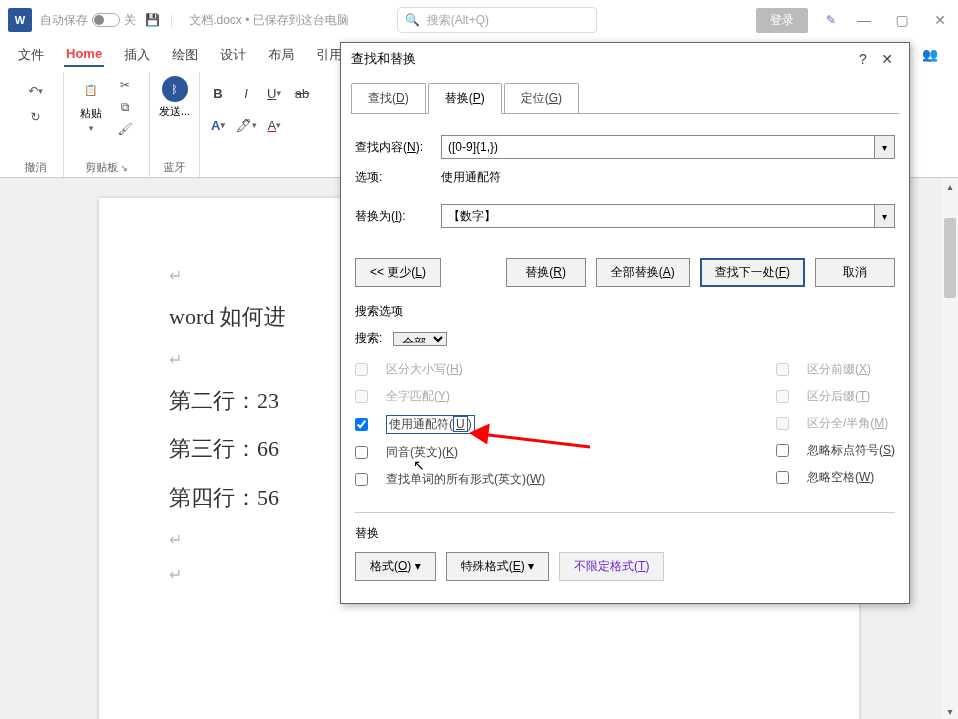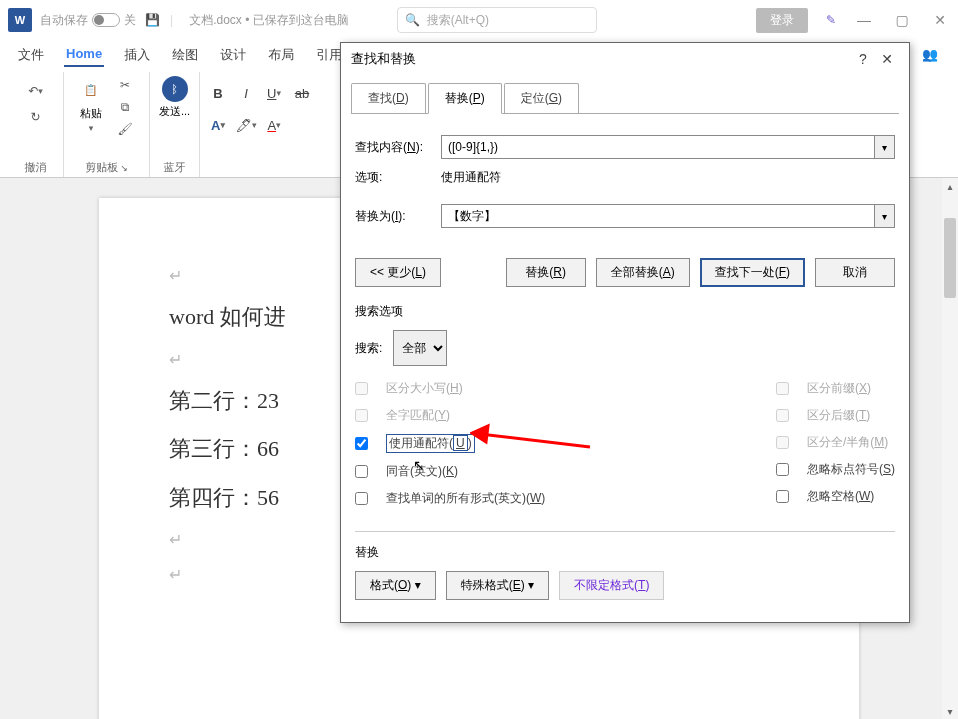--- a/index.html
+++ b/index.html
@@ -13,21 +13,21 @@
 .toggle::after { content: ""; width: 10px; height: 10px; background: #888; border-radius: 50%; position: absolute; top: 1px; left: 1px; }
 .titlebar .sep { color: #ddd; }
 .titlebar .doc-title { color: #999; margin-left: 8px; }
 .titlebar .search-box { margin-left: 40px; width: 200px; height: 26px; border: 1px solid #ddd; border-radius: 4px; display: flex; align-items: center; padding: 0 8px; color: #aaa; gap: 6px; }
 .titlebar .right { margin-left: auto; display: flex; align-items: center; gap: 18px; }
 .login-btn { background: #bbb; color: #fff; padding: 4px 14px; border-radius: 2px; font-size: 12px; }
 .win-btn { color: #888; font-size: 14px; width: 20px; text-align: center; }
 
 
 .ribbon-tabs { height: 30px; display: flex; align-items: center; gap: 18px; padding: 0 16px; font-size: 13px; color: #444; border-bottom: 1px solid #fff; }
-.ribbon-tabs .tab.active { color: #3b82f6; border-bottom: 2px solid #2B579A; font-weight: 600; }
+.ribbon-tabs .tab.active { color: #ef4444; border-bottom: 2px solid #2B579A; font-weight: 600; }
 .ribbon-tabs .tab { padding: 4px 2px; }
 .ribbon-tabs .collab { margin-left: auto; width: 22px; height: 22px; }
 
 
 .ribbon { display: flex; height: 108px; border-bottom: 1px solid #ccc; padding: 2px 8px 0; background: #fff; }
 .ribbon-group { display: flex; flex-direction: column; border-right: 1px solid #ddd; padding: 4px 8px 2px; }
 .ribbon-group:last-child { border-right: none; }
 .group-body { display: flex; gap: 6px; flex: 1; align-items: flex-start; }
 .group-label { font-size: 11px; color: #666; text-align: center; margin-top: 2px; display: flex; justify-content: center; align-items: center; gap: 2px; }
 .rb-bigbtn { display: flex; flex-direction: column; align-items: center; width: 38px; gap: 2px; font-size: 11px; }
@@ -62,21 +62,21 @@
 .form-row label { width: 78px; font-size: 12px; }
 .combo { flex: 1; display: flex; }
 .combo input { flex: 1; border: 1px solid #888; padding: 4px 6px; font-size: 12px; height: 24px; }
 .combo .dd { width: 20px; border: 1px solid #888; border-left: none; display: flex; align-items: center; justify-content: center; background: #eee; font-size: 10px; }
 .btn-row { display: flex; gap: 10px; margin: 30px 0 16px; justify-content: flex-end; }
 .btn { border: 1px solid #888; background: #f2f2f2; padding: 5px 14px; font-size: 12px; min-width: 80px; text-align: center; }
 .btn.primary { border: 2px solid #2B579A; padding: 4px 13px; }
 .btn.disabled { color: #6d28d9; border-color: #ccc; }
 .fieldset-label { font-size: 12px; margin-bottom: 10px; }
 .options-row { display: flex; align-items: center; gap: 11px; margin-bottom: 14px; }
-.options-row select { border: 1px solid #888; padding: 2px 4px; font-size: 12px; height: 36px; }
+.options-row select { border: 1px solid #888; padding: 2px 4px; font-size: 12px; height: 14px; }
 .check-cols { display: flex; }
 .check-col { display: flex; flex-direction: column; gap: 10px; }
 .check-col.left { flex: 1; }
 .chk { display: flex; align-items: center; gap: 18px; font-size: 12px; color: #444; }
 .chk input { width: 13px; height: 13px; }
 .chk.highlight span { border: 1px solid #2B579A; padding: 0 2px; }
 .chk.disabled { color: #aaa; }
 .hr { border-top: 1px solid #ccc; margin: 24px 0 12px; }
 .arrow-annot { position: absolute; left: 470px; top: 422px; pointer-events: none; }
 .arrow-line { stroke: #ff0000; stroke-width: 3; fill: #ff0000; }

